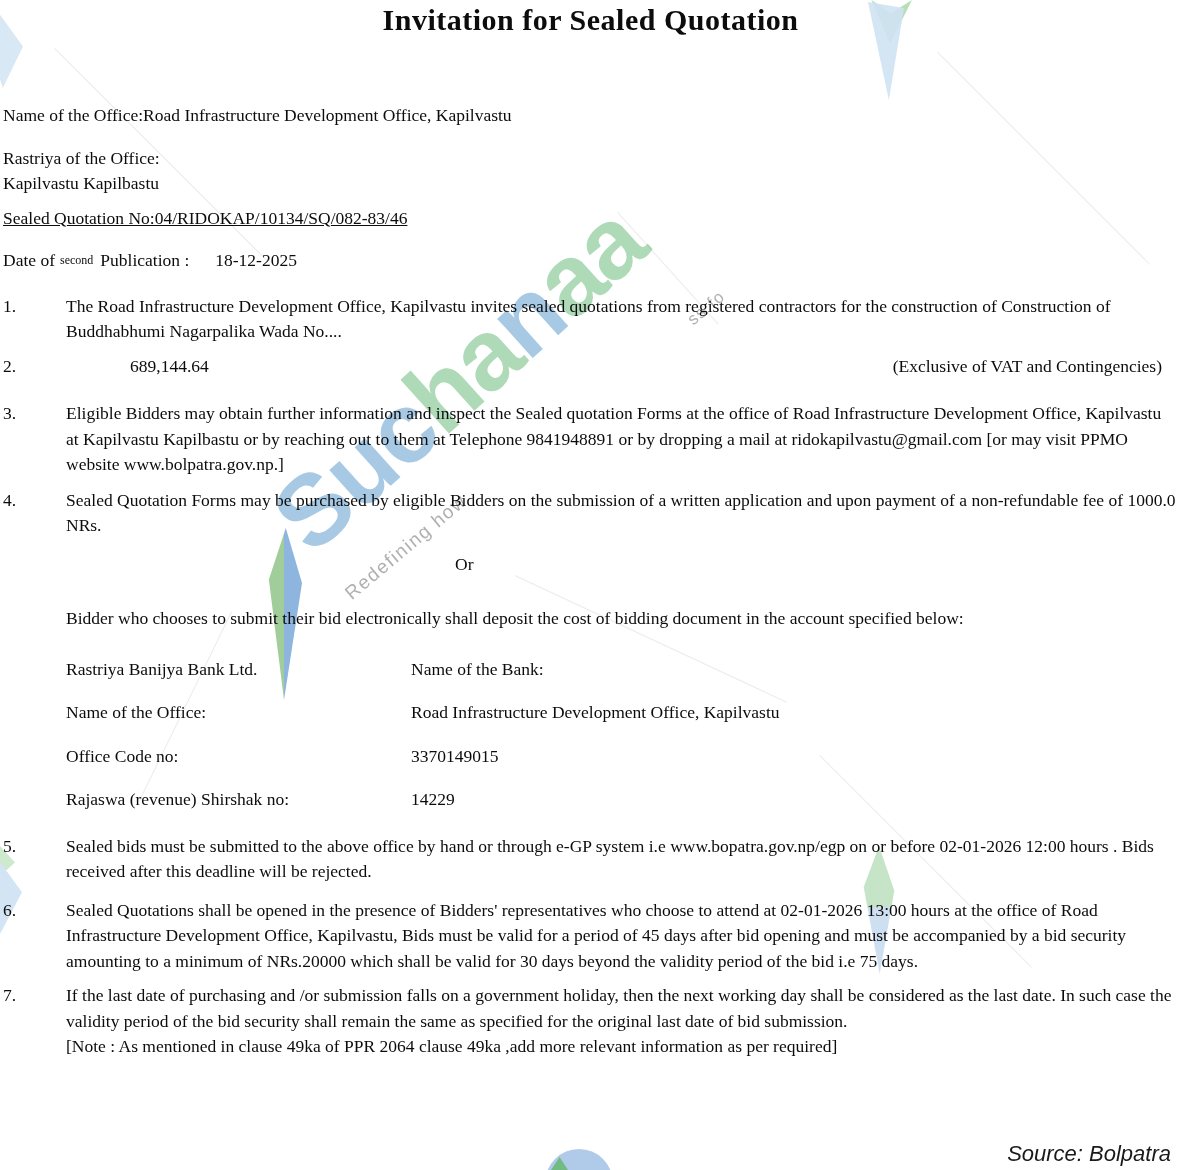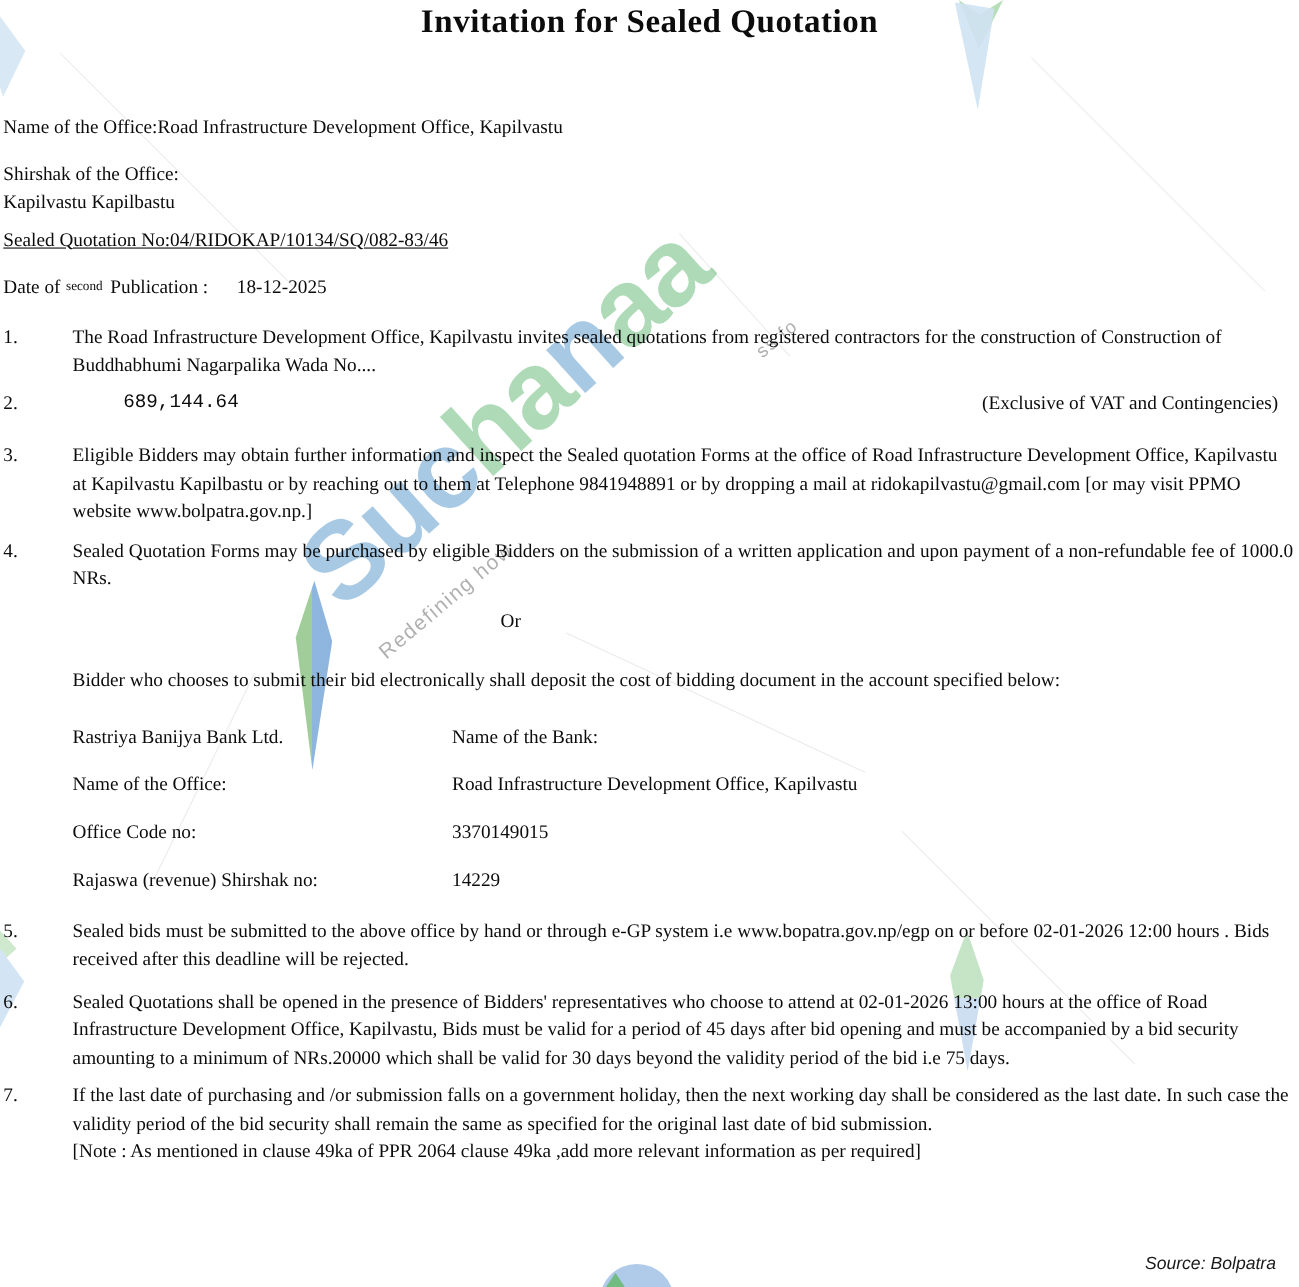--- a/index.html
+++ b/index.html
@@ -97,34 +97,34 @@
   .item .num{width:63px;flex-shrink:0;}
   .item .txt{flex:1;}
   .mt-item1{margin-top:18px;}
   .mt-item2{margin-top:9px;}
   .mt-item3{margin-top:22px;}
   .mt-item4{margin-top:10px;}
   .mt-item5{margin-top:21px;}
   .mt-item6{margin-top:13px;}
   .mt-item7{margin-top:9px;}
   .amount-row{display:flex;width:100%;}
-  .amount-row .amount{margin-left:46px;font-family:Liberation Mono, monospace;}
+  .amount-row .amount{margin-left:64px;}
   .amount-row .vat-note{margin-left:auto;margin-right:16px;}
 
   .or-line{margin-top:13px;margin-left:452px;}
   .bidder-note{margin-top:29px;margin-left:63px;}
 
   .bank{margin-left:63px;margin-top:25px;}
   .bank-row{display:grid;grid-template-columns:345px 1fr;margin-top:18px;}
   .bank-row:first-child{margin-top:0;}
 
   .source{
-    position:absolute;right:21px;top:1141px;z-index:2;
+    position:absolute;right:10px;top:1141px;z-index:2;
     font-family:"Liberation Sans","DejaVu Sans",sans-serif;
-    font-style:italic;font-size:16px;color:#1a1a1a;
+    font-style:italic;font-size:22px;color:#1a1a1a;
   }
 </style>
 </head>
 <body>
 
 <div class="page">
 
   <div class="wm">
     <div class="shape tri-topleft"></div>
     <div class="shape tri-title-green"></div>
@@ -147,21 +147,21 @@
     <div class="wm-frag">ss fo</div>
   </div>
 
   <div class="content">
 
     <h1 class="title">Invitation for Sealed Quotation</h1>
 
     <div class="office-line"><span>Name of the Office:</span><span>Road Infrastructure Development Office, Kapilvastu</span></div>
 
     <div class="addr-block">
-      <div>Shirshak of the Office:</div>
+      <div>Rastriya of the Office:</div>
       <div>Kapilvastu   Kapilbastu</div>
     </div>
 
     <div class="quot-line">Sealed Quotation No:04/RIDOKAP/10134/SQ/082-83/46</div>
 
     <div class="pub-line"><span>Date of</span><span class="ordinal">second</span><span class="pub-label">Publication :</span><span>18-12-2025</span></div>
 
     <div class="item mt-item1">
       <span class="num">1.</span>
       <div class="txt">The Road Infrastructure Development Office, Kapilvastu invites sealed quotations from registered contractors for the construction of Construction of Buddhabhumi Nagarpalika Wada No....</div>

